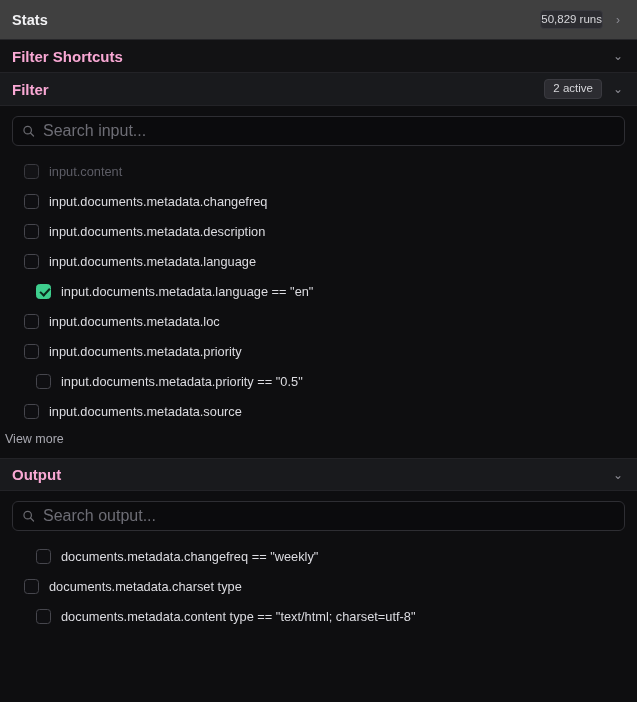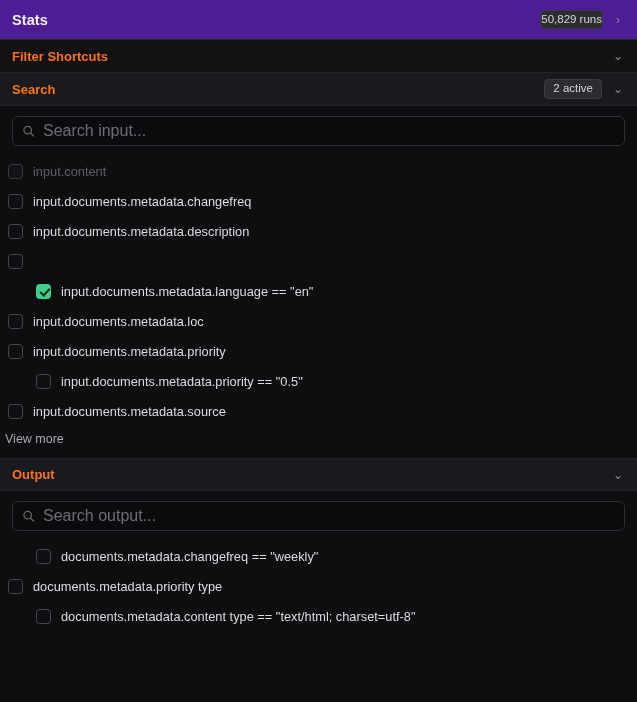--- a/index.html
+++ b/index.html
@@ -13,21 +13,21 @@
   }
   .panel { width: 637px; height: 702px; display: flex; flex-direction: column; }
 
   
   .stats-bar {
     height: 40px;
     display: flex;
     align-items: center;
     padding: 0 12px;
     border-bottom: 1px solid #27272a;
-    background: #4c1d95;
+    background: #404040;
     flex: 0 0 auto;
   }
   .stats-title {
     font-size: 14.5px;
     font-weight: bold;
     color: #f2f2f4;
     letter-spacing: 0.1px;
   }
   .stats-right {
     margin-left: auto;
@@ -56,21 +56,21 @@
   .section-head {
     height: 33px;
     display: flex;
     align-items: center;
     padding: 0 12px;
     border-bottom: 1px solid #232327;
     flex: 0 0 auto;
   }
   .section-head.plain { background: #121214; }
   .section-head.sub { background: #191a1d; }
-  .section-title { font-size: 13px; font-weight: bold; color: #f97316; }
+  .section-title { font-size: 15px; font-weight: bold; color: #f9a8d4; }
   .section-right { margin-left: auto; display: flex; align-items: center; gap: 9px; }
   .active-badge {
     background: #2c2c31;
     border: 1px solid #3a3a40;
     border-radius: 4px;
     font-size: 11.5px;
     color: #d6d6da;
     padding: 3px 8px;
     line-height: 1;
   }
@@ -103,21 +103,21 @@
     font-family: "Liberation Sans", sans-serif;
   }
   .search-box input::placeholder { color: #6d6d75; }
 
   
   .rows { padding: 2px 0 0 0; }
   .row {
     display: flex;
     align-items: center;
     height: 30px;
-    padding: 0 8px;
+    padding: 0 24px;
     gap: 10px;
     cursor: pointer;
   }
   .row.indent { padding-left: 36px; }
   .cb {
     width: 15px; height: 15px;
     border: 1px solid #46464d;
     border-radius: 3.5px;
     background: #0f0f12;
     flex: 0 0 auto;
@@ -161,21 +161,21 @@
   </div>
 
   <div class="section-head plain">
     <div class="section-title">Filter Shortcuts</div>
     <div class="section-right">
       <span class="chev">⌄</span>
     </div>
   </div>
 
   <div class="section-head sub">
-    <div class="section-title">Search</div>
+    <div class="section-title">Filter</div>
     <div class="section-right">
       <span class="active-badge">2 active</span>
       <span class="chev">⌄</span>
     </div>
   </div>
 
   <div class="search-wrap">
     <div class="search-box">
       <svg class="s-icon" viewBox="0 0 16 16">
         <circle cx="7" cy="7" r="4.6" fill="none" stroke="#9a9aa2" stroke-width="1.5"></circle>
@@ -193,20 +193,21 @@
     <div class="row">
       <span class="cb"></span>
       <span class="row-label">input.documents.metadata.changefreq</span>
     </div>
     <div class="row">
       <span class="cb"></span>
       <span class="row-label">input.documents.metadata.description</span>
     </div>
     <div class="row">
       <span class="cb"></span>
+      <span class="row-label">input.documents.metadata.language</span>
     </div>
     <div class="row indent">
       <span class="cb checked"></span>
       <span class="row-label">input.documents.metadata.language == "en"</span>
     </div>
     <div class="row">
       <span class="cb"></span>
       <span class="row-label">input.documents.metadata.loc</span>
     </div>
     <div class="row">
@@ -241,21 +242,21 @@
     </div>
   </div>
 
   <div class="rows">
     <div class="row indent">
       <span class="cb"></span>
       <span class="row-label">documents.metadata.changefreq == "weekly"</span>
     </div>
     <div class="row">
       <span class="cb"></span>
-      <span class="row-label">documents.metadata.priority type</span>
+      <span class="row-label">documents.metadata.charset type</span>
     </div>
     <div class="row indent">
       <span class="cb"></span>
       <span class="row-label">documents.metadata.content type == "text/html; charset=utf-8"</span>
     </div>
   </div>
 
 </div>
 
 </body></html>

